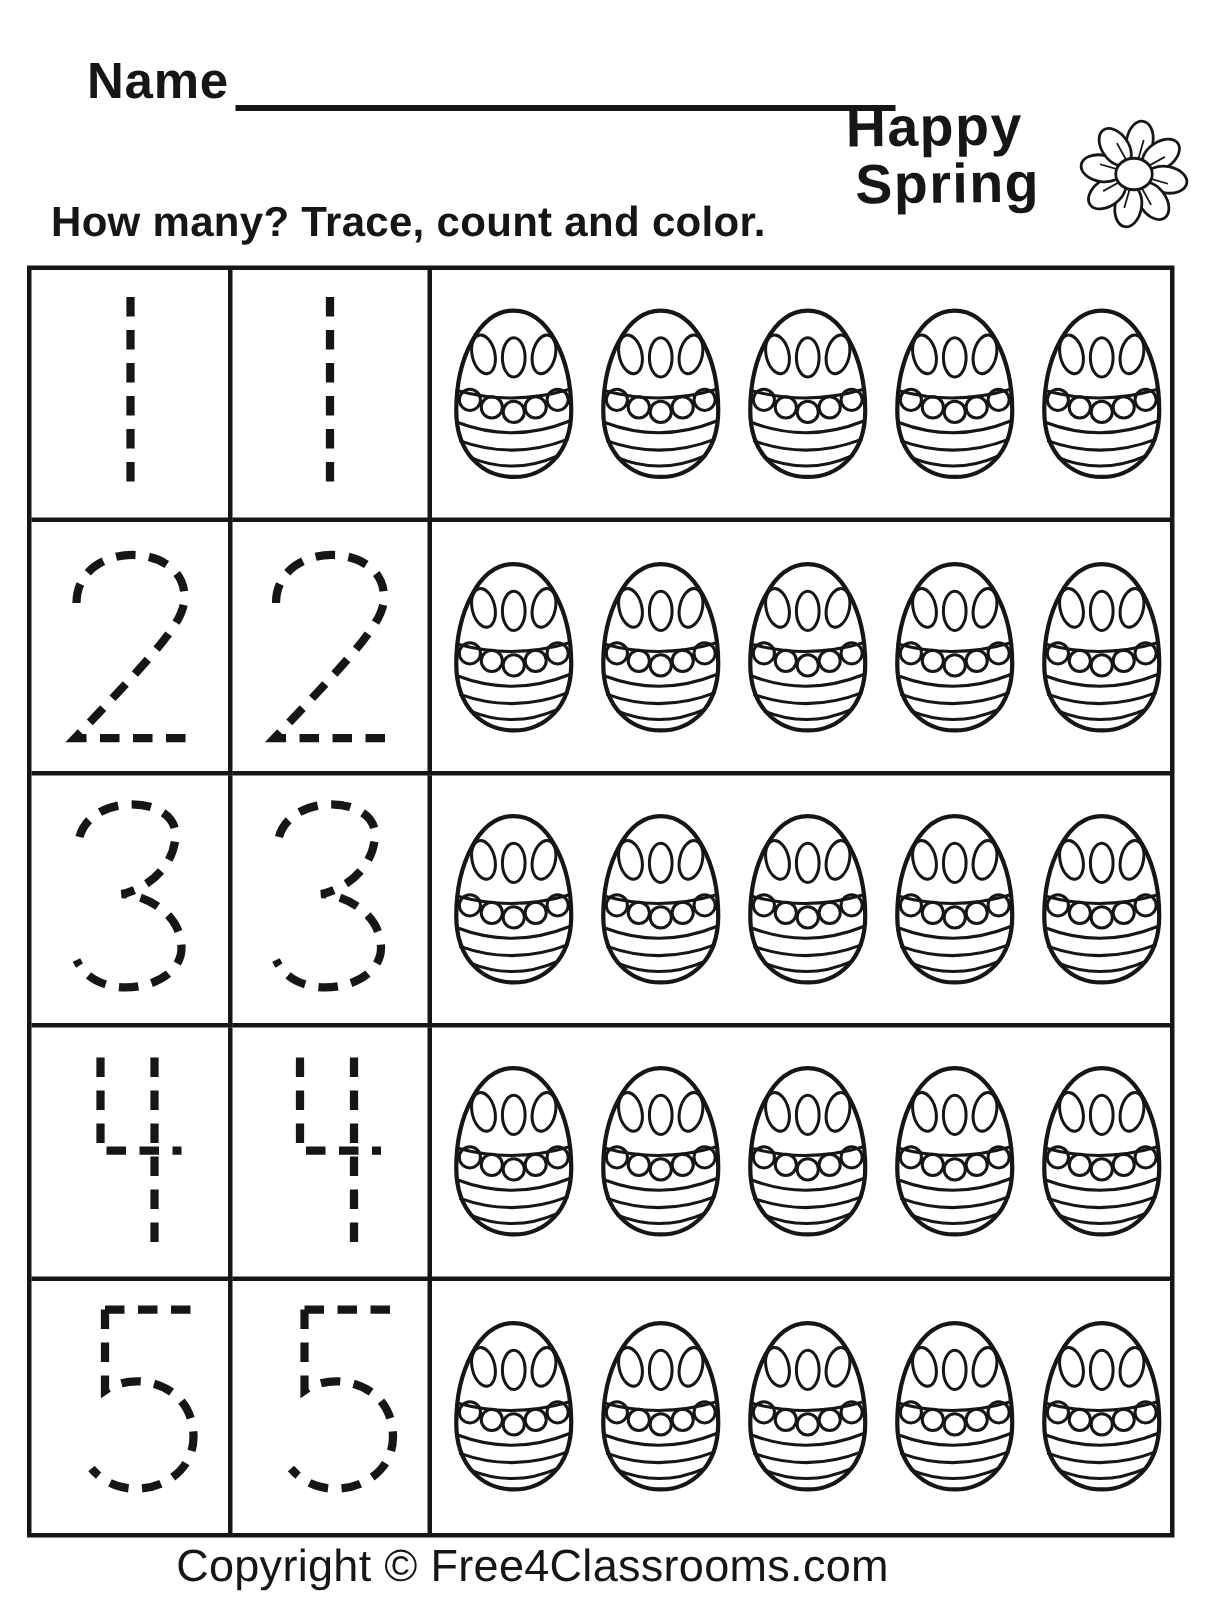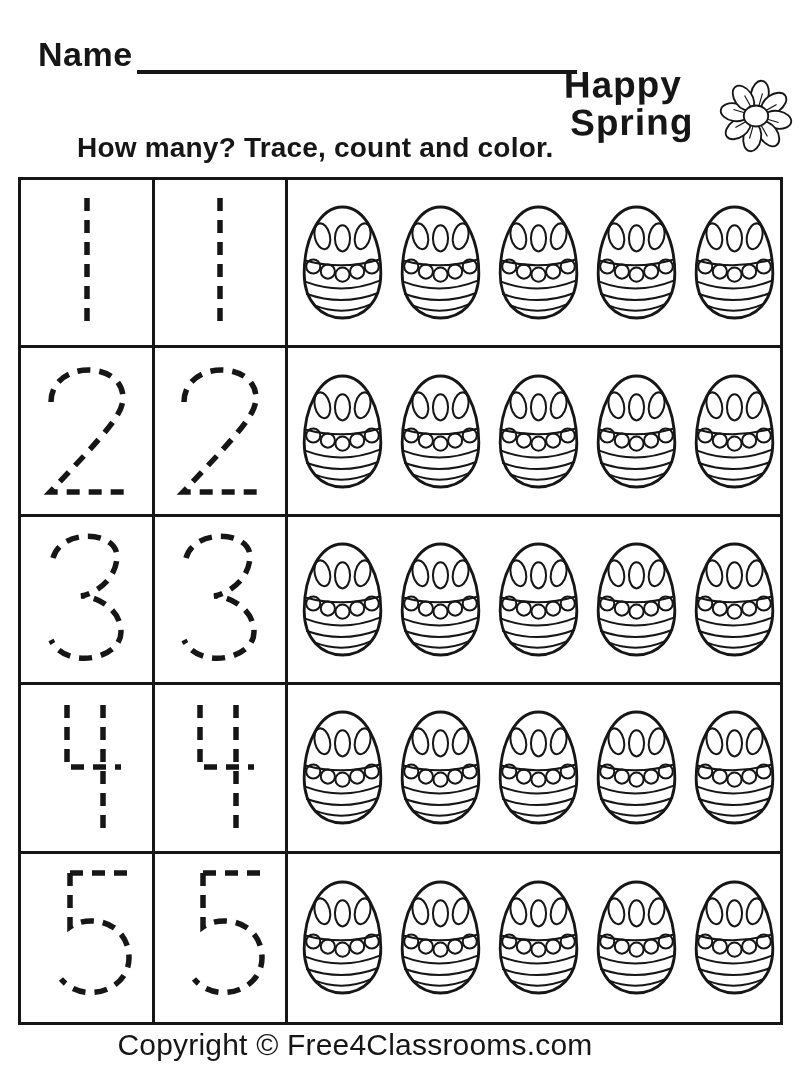--- a/index.html
+++ b/index.html
@@ -2,27 +2,27 @@
 <html><head>
 <meta charset="utf-8">
 <style>
   html,body{margin:0;padding:0;}
   body{
     width:806px;height:1068px;background:#ffffff;position:relative;
     font-family:"Liberation Sans", sans-serif;color:#161616;overflow:hidden;
   }
   
   .name-row{position:absolute;left:38px;top:30px;width:540px;display:flex;align-items:flex-end;}
-  .name-label{font-size:34px;font-weight:600;letter-spacing:.5px;}
+  .name-label{font-size:34px;font-weight:600;letter-spacing:.5px;margin-left:20px;}
   .name-line{flex:0 0 auto;width:440px;height:40px;border-bottom:4px solid #161616;margin-left:4px;}
   .banner{position:absolute;left:564px;top:66px;line-height:1.02;
     font-weight:800;font-size:37px;letter-spacing:1px;transform:rotate(-.6deg);}
   .banner .line2{margin-left:6px;}
   .flower{position:absolute;left:714px;top:78px;}
-  .instruction{position:absolute;left:34px;top:132px;font-size:28px;font-weight:600;letter-spacing:.2px;margin-left:43px;}
+  .instruction{position:absolute;left:34px;top:132px;font-size:28px;font-weight:600;letter-spacing:.2px;}
   
   .sheet{
     position:absolute;left:18px;top:177px;width:765px;height:848px;
     border:3px solid #161616;box-sizing:border-box;
     display:grid;grid-template-columns:134px 133px 1fr;grid-auto-rows:1fr;
   }
   .cell{border-right:3px solid #161616;border-bottom:3px solid #161616;
     display:flex;align-items:center;justify-content:center;box-sizing:border-box;}
   .cell.last-col{border-right:none;}
   .cell.last-row{border-bottom:none;}

